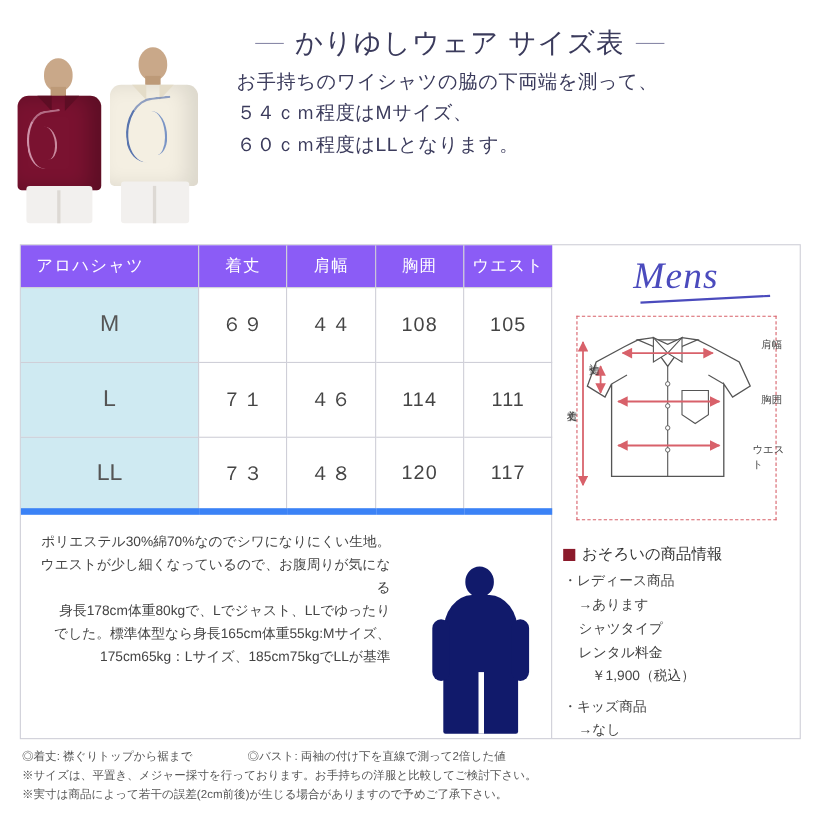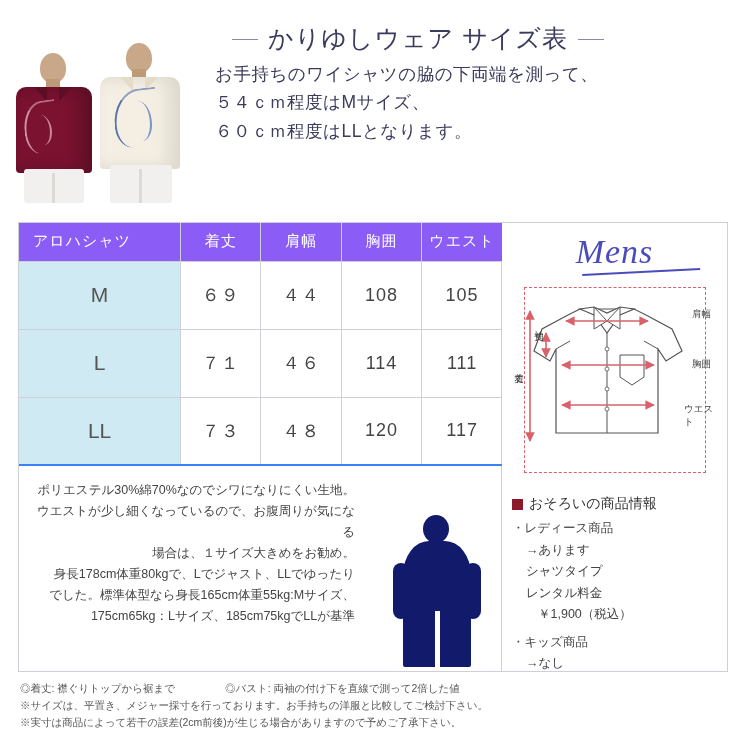--- a/index.html
+++ b/index.html
@@ -139,21 +139,21 @@
   table.size-table tr th:last-child, table.size-table tr td:last-child { border-right:none; }
   thead th {
     background:#8b5cf6; color:#fff; height:38px; font-size:15px; letter-spacing:1px;
   }
   thead th.first { text-align:left; padding-left:14px; width:161px; }
   tbody td { height:68px; font-size:18px; color:#444; }
   tbody td.size-name {
     background:#cfeaf2; color:#555; font-size:21px; width:161px;
   }
   tbody td.v { width:80px; letter-spacing:1px; }
-  tbody tr:last-child td { border-bottom:2px solid #3b82f6; }
+  tbody tr:last-child td { border-bottom:6px solid #3b82f6; }
 
   
   .comment-block { padding:14px 12px 0 14px; }
   .blk-title { font-size:14px; color:#333; display:flex; align-items:center; margin-bottom:5px; }
   .blk-sq { width:11px; height:11px; background:#8b1a2b; display:inline-block; margin-right:6px; }
   .comment-body { font-size:12.5px; line-height:1.68; color:#444; width:322px;text-align:right; }
 
   .silhouette {
     position:absolute; right:18px; bottom:4px; width:92px; height:152px;
   }
@@ -278,21 +278,20 @@
             <td class="v">120</td>
             <td class="v">117</td>
           </tr>
         </tbody>
       </table>
 
       <div class="comment-block">
         <div class="comment-body">
           <div>ポリエステル30%綿70%なのでシワになりにくい生地。</div>
           <div>ウエストが少し細くなっているので、お腹周りが気になる</div>
-          <div>場合は、１サイズ大きめをお勧め。</div>
           <div>身長178cm体重80kgで、Lでジャスト、LLでゆったり</div>
           <div>でした。標準体型なら身長165cm体重55kg:Mサイズ、</div>
           <div>175cm65kg：Lサイズ、185cm75kgでLLが基準</div>
         </div>
       </div>
 
       <div class="silhouette">
         <div class="sil-head"></div>
         <div class="sil-body"></div>
         <div class="sil-armL"></div>

